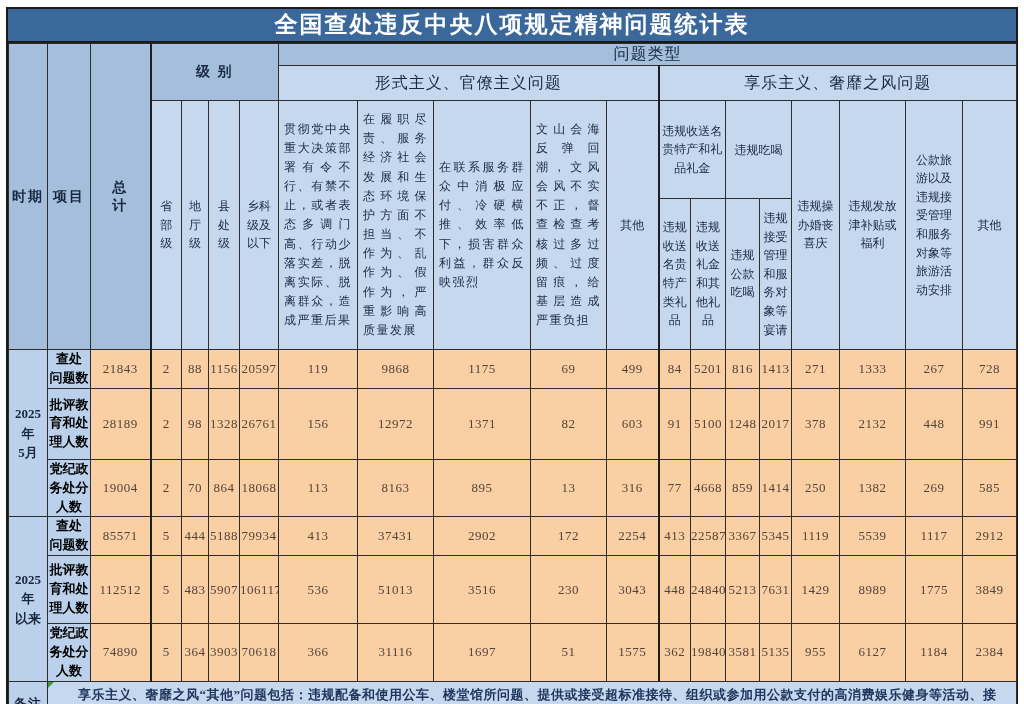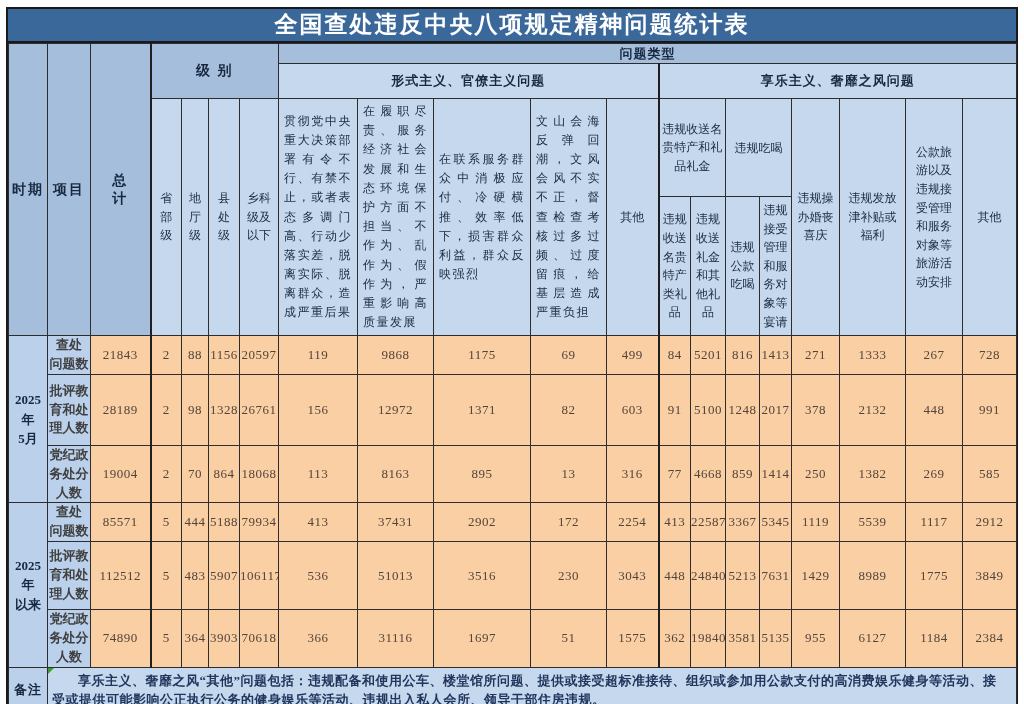--- a/index.html
+++ b/index.html
@@ -21,31 +21,31 @@
     border:1px solid #2d2d2d;padding:0;margin:0;overflow:hidden;
     text-align:center;vertical-align:middle;font-weight:normal;
   }
   
   .band-dark{background:#A4BEDC;}
   .band-light{background:#C5D8EE;}
   .label-blue{background:#BBD1EB;}
   .data-bg{background:#FACFA4;}
   
   .h-big{font-size:14px;font-weight:bold;color:#182840;letter-spacing:2px;}
-  .h-mid{font-size:13px;font-weight:bold;color:#182840;letter-spacing:1px;}
+  .h-mid{font-size:16px;font-weight:normal;color:#182840;letter-spacing:1px;}
   .h-sml{font-size:12px;color:#1c2a42;line-height:1.5;}
   .h-just{
     text-align:justify;text-justify:inter-character;
     padding:3px 5px;font-size:12px;letter-spacing:1.5px;line-height:1.6;color:#1c2a42;
   }
   .pre{white-space:pre-line;}
   .num{font-size:13px;color:#53443a;letter-spacing:0.5px;}
-  .rowlabel{font-size:13px;font-weight:bold;color:#404040;line-height:1.45;}
+  .rowlabel{font-size:13px;font-weight:bold;color:#000000;line-height:1.45;}
   .period{font-size:13px;font-weight:bold;color:#182840;line-height:1.5;margin-top:29px;}
-  .vwrap{margin:4px auto;line-height:1.55;}
+  .vwrap{margin:10px auto;line-height:1.55;}
   .w1{width:1.15em;}
   .w2{width:2.3em;}
   .w3{width:3.4em;}
   .thickL{border-left:2px solid #1f1f1f;}
   
   .remark-label{font-size:13px;font-weight:bold;color:#182840;letter-spacing:1px;}
   .remark-cell{
     position:relative;text-align:left;vertical-align:middle;
     padding:3px 8px 3px 4px;font-size:13px;font-weight:bold;color:#20365c;
     line-height:1.5;letter-spacing:0.5px;

